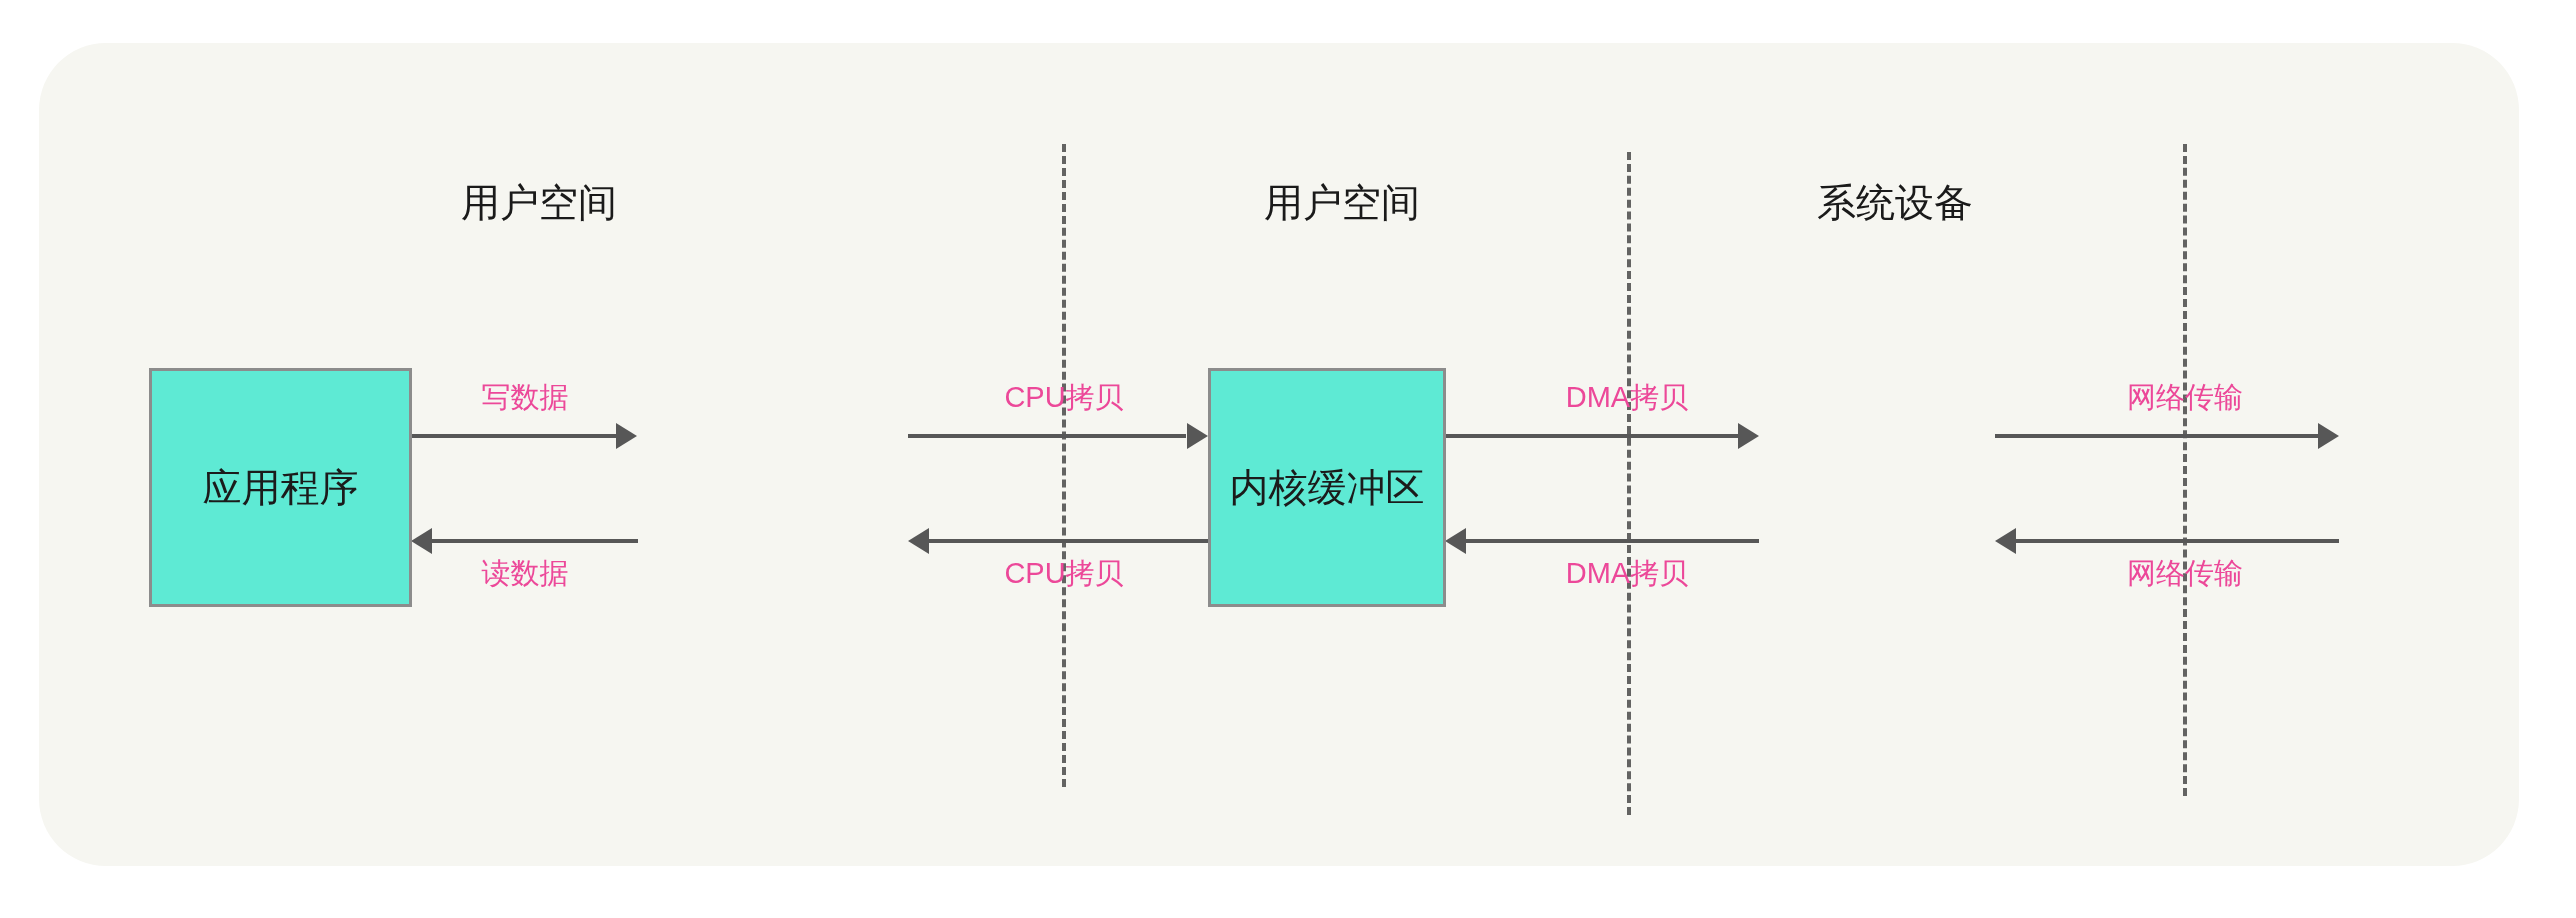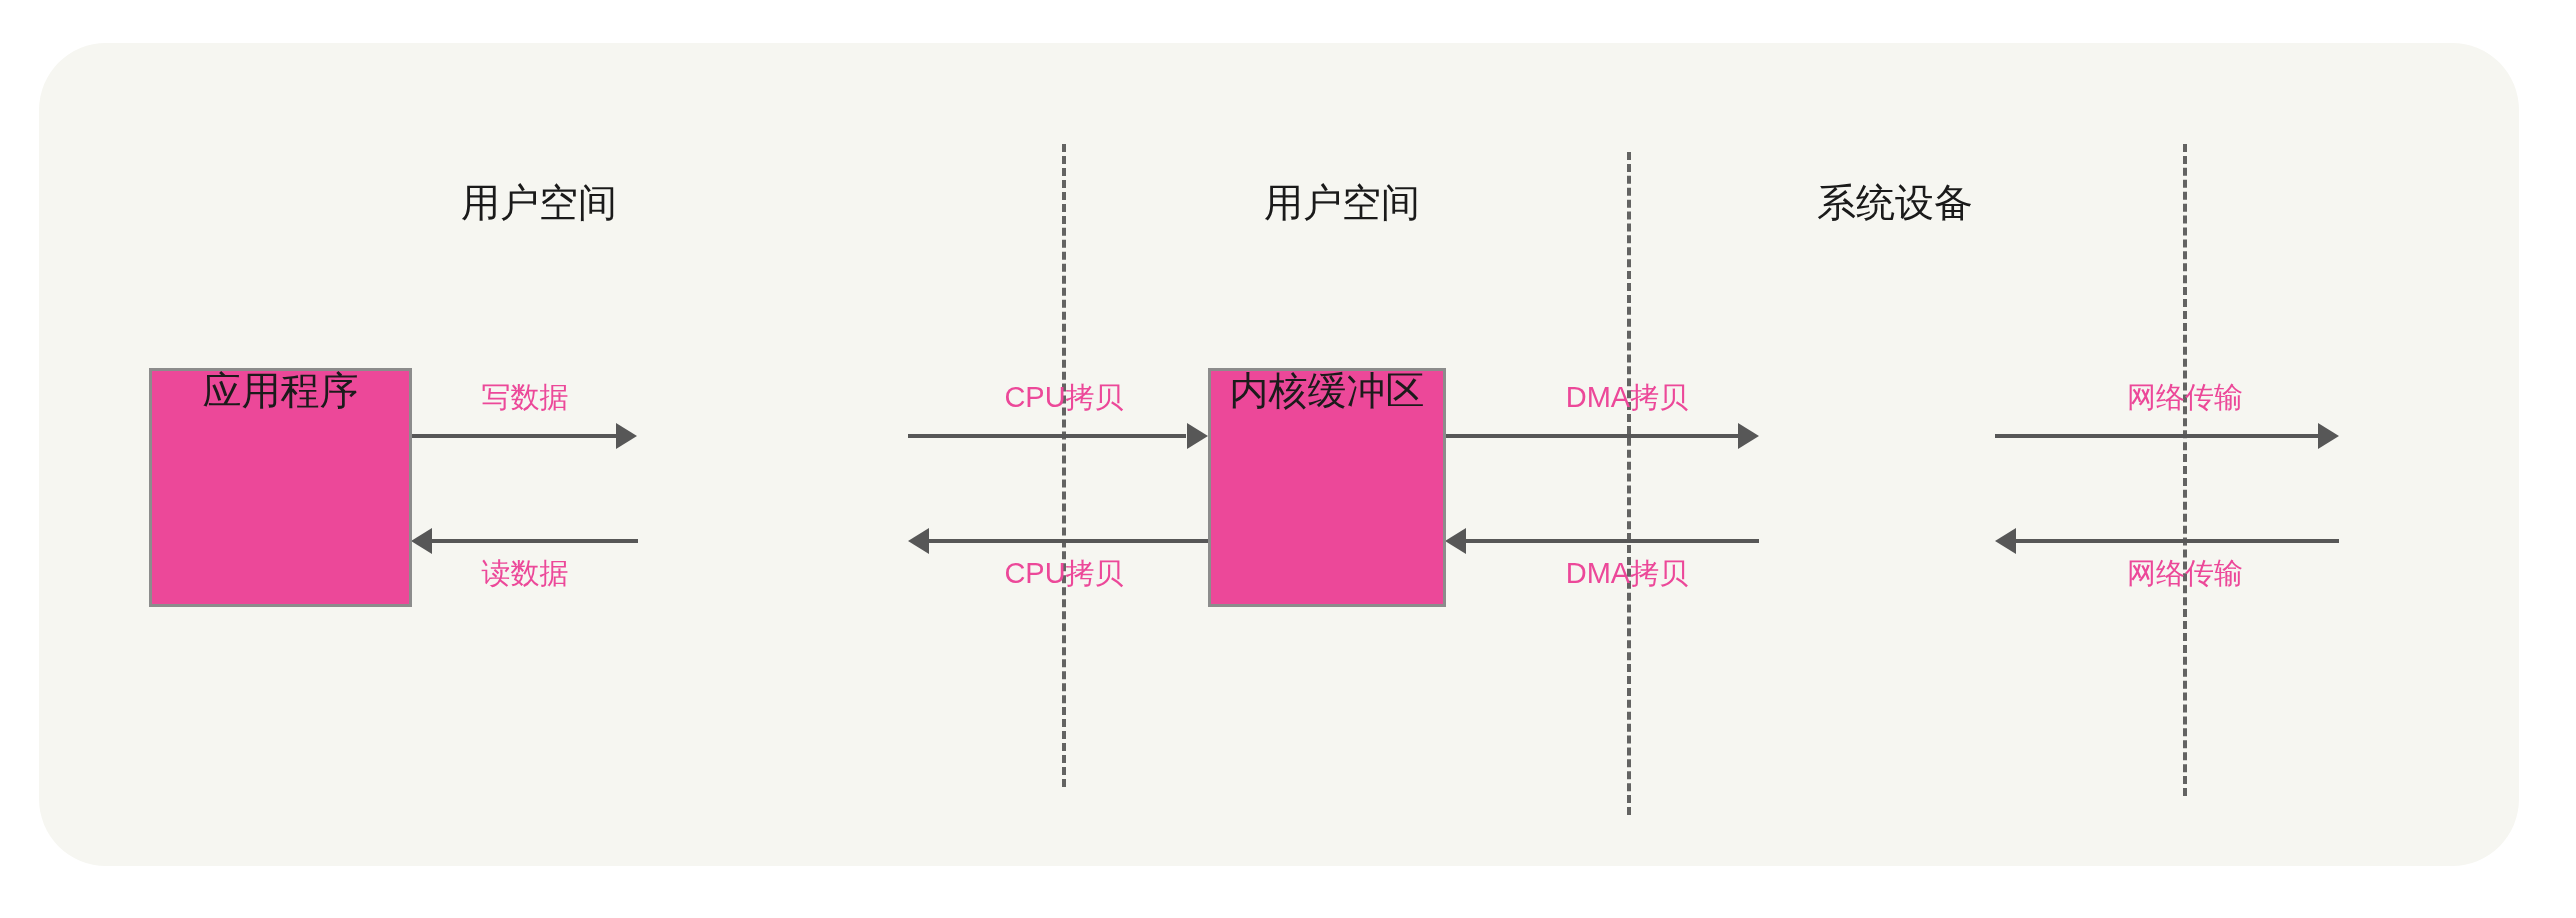--- a/index.html
+++ b/index.html
@@ -35,24 +35,25 @@
     transform: translateX(-50%);
   }
   .divider {
     position: absolute;
     width: 0;
     border-left: 4.3px dashed #4a4a4a;
     opacity: 0.85;
   }
   .node-box {
     position: absolute;
-    background: #ec4899;
+    background: #5eead4;
     border: 3.7px solid #8c8c8c;
     box-sizing: border-box;
     display: flex;
+    align-items: center;
     justify-content: center;
   }
   .node-label {
     color: #1b1b1b;
     font-size: 39px;
     line-height: 1;
     white-space: nowrap;
   }
   .edge {
     position: absolute;

